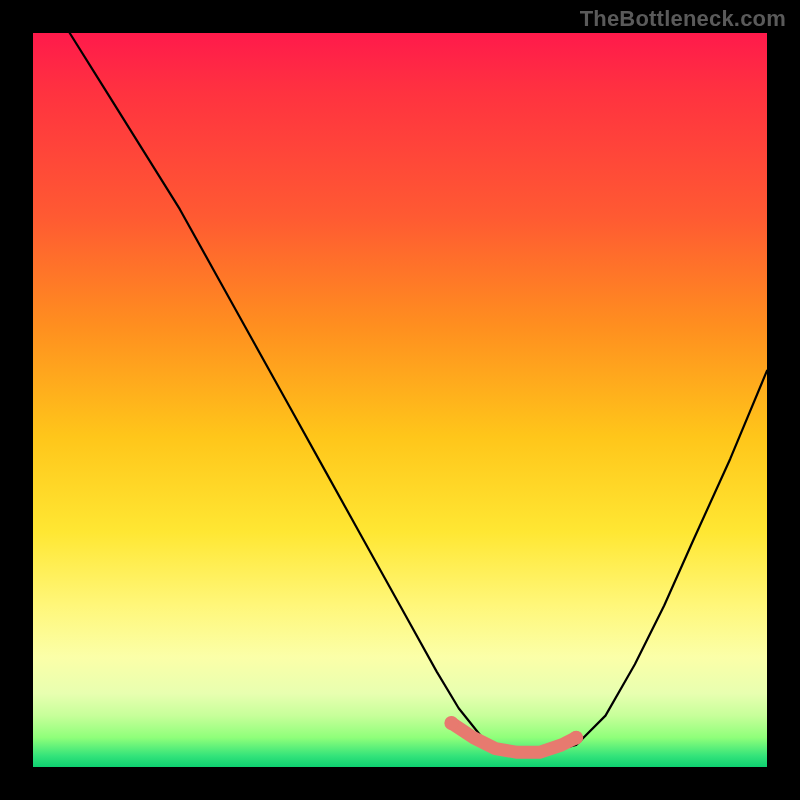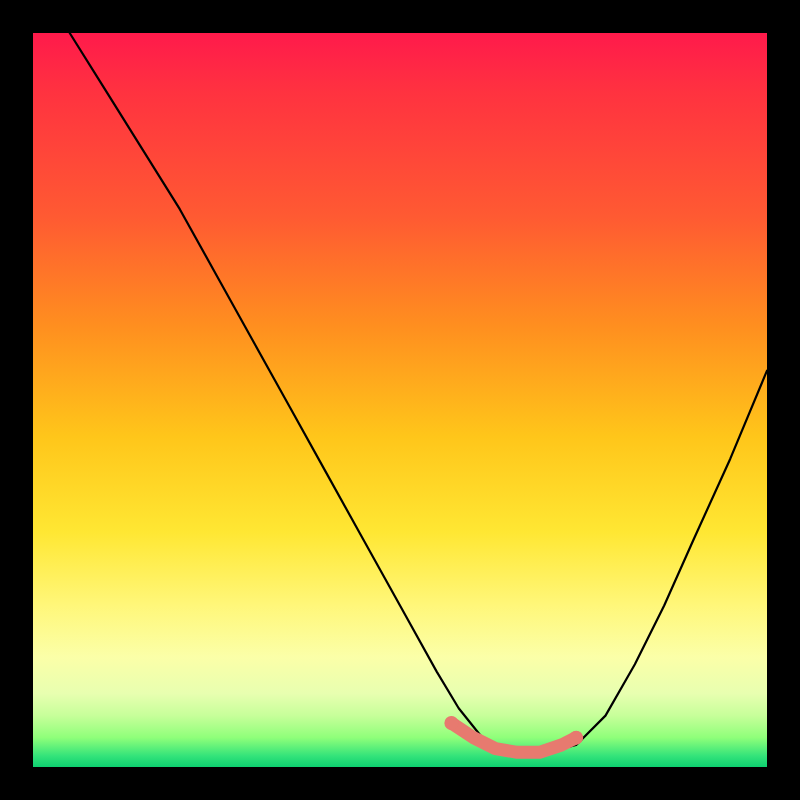--- a/index.html
+++ b/index.html
@@ -76,20 +76,21 @@
     stroke-linejoin: round;
   }
   .salmon-dot {
     fill: #e77a6f;
   }
 </style>
 </head>
 <body>
 
 <div class="frame">
+  <div class="watermark">TheBottleneck.com</div>
   <div class="plot">
     <svg class="curve" viewBox="0 0 734 734">
       <path id="mainCurve" class="black-line" d="M36.7 0.0 L73.4 58.7 L110.1 117.4 L146.8 176.2 L183.5 242.2 L220.2 308.3 L256.9 374.3 L293.6 440.4 L330.3 506.5 L367.0 572.5 L403.7 638.6 L425.7 675.3 L455.1 712.0 L484.4 719.3 L513.8 719.3 L543.2 712.0 L572.5 682.6 L601.9 631.2 L631.2 572.5 L660.6 506.5 L697.3 425.7 L734.0 337.6"></path>
       <path id="highlight" class="salmon-line" d="M418.4 690.0 L440.4 704.6 L462.4 715.6 L484.4 719.3 L506.5 719.3 L528.5 712.0 L543.2 704.6"></path>
       <circle id="dot1" class="salmon-dot" r="7" cx="418.37999999999994" cy="689.96"></circle>
       <circle id="dot2" class="salmon-dot" r="7" cx="543.16" cy="704.64"></circle>
     </svg>
   </div>
 </div>
 

